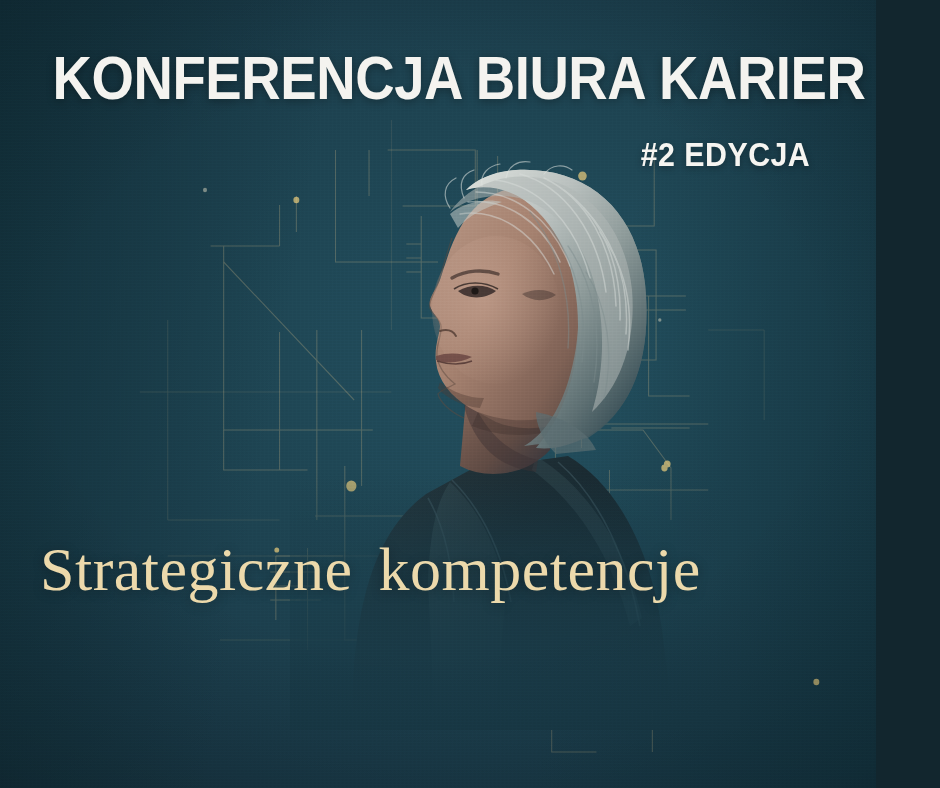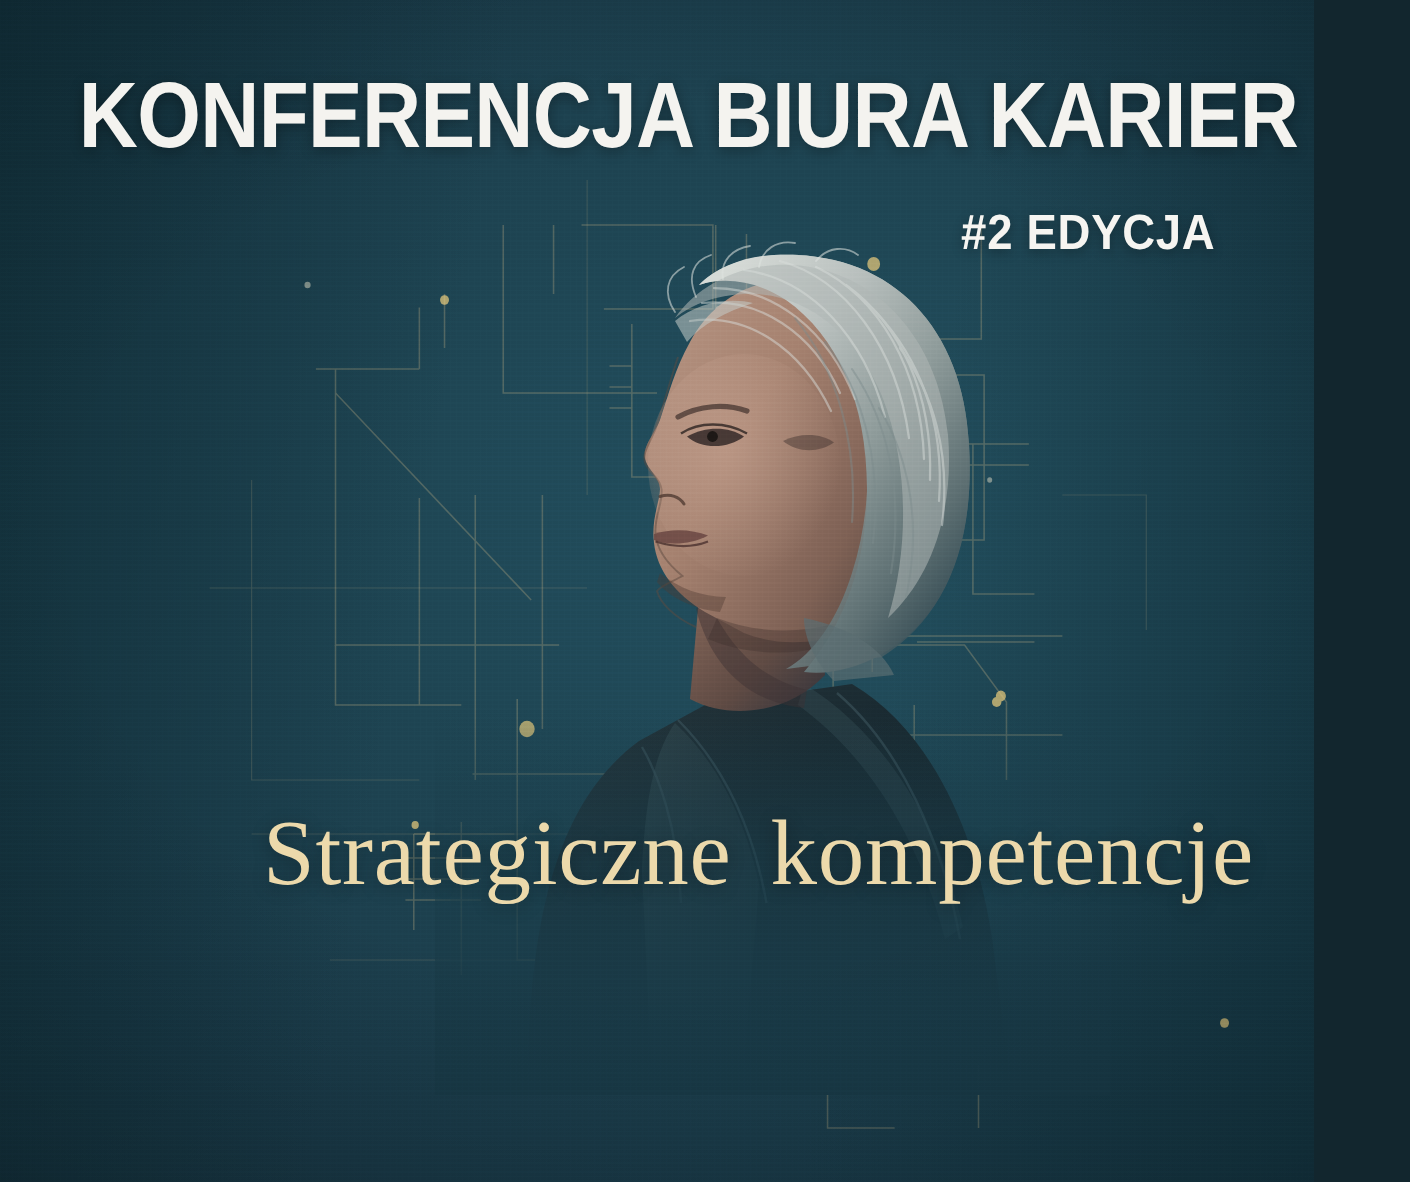--- a/index.html
+++ b/index.html
@@ -76,21 +76,21 @@
     font-weight:700;
     letter-spacing:0.5px;
     transform:scaleX(.92);
     transform-origin:right center;
     text-shadow:0 2px 8px rgba(0,0,0,.3);
     white-space:nowrap;
   }
   .headline{
     position:absolute;
     left:40px;right:40px;top:536px;
-    text-align:right;
+    text-align:left;
     font-family:"Liberation Serif", serif;
     color:#ecd9ab;
     font-size:62px;
     font-weight:400;
     line-height:1.08;
     text-shadow:0 2px 12px rgba(0,0,0,.3);
   }
   .headline .l1{display:block;letter-spacing:.5px;}
   .headline .l2{display:block;}
   .hl-gap{display:inline-block;width:26px;}

